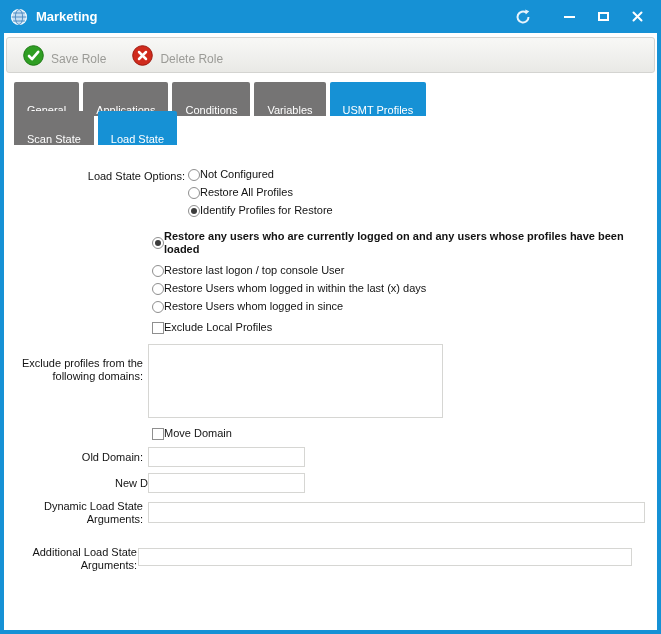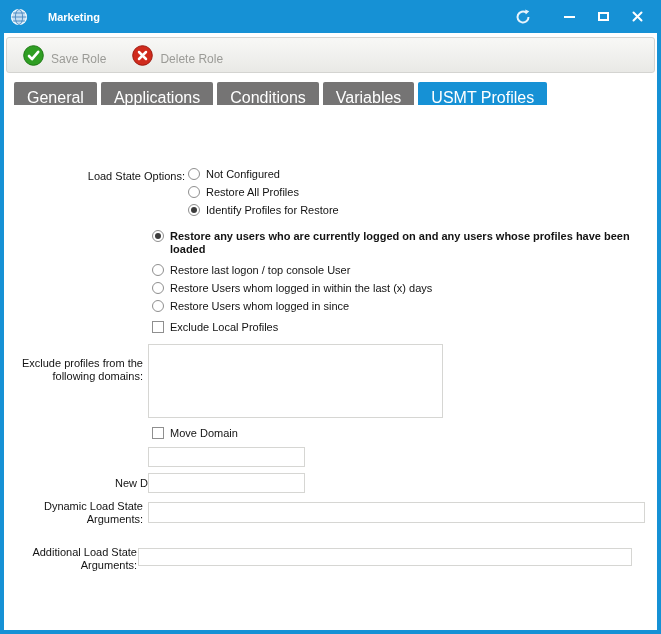--- a/index.html
+++ b/index.html
@@ -8,47 +8,47 @@
     position:relative; width:661px; height:634px;
     background:var(--accent,#1691d5);
     padding:33px 4px 4px 4px;
     font-family:"Liberation Sans","DejaVu Sans",sans-serif;
   }
   .titlebar {
     position:absolute; top:0; left:0; right:0; height:33px;
     display:flex; align-items:center; padding:0 10px;
     background:var(--accent,#1691d5);
   }
-  .titlebar .title { color:#fff; font-size:11px; font-weight:bold; margin-left:20px; }
+  .titlebar .title { color:#fff; font-size:13px; font-weight:bold; margin-left:8px; }
   .controls { margin-left:auto; display:flex; align-items:center; gap:18px; padding-right:6px; }
   .ctrl-btn { background:none; border:none; padding:0; margin:0; width:16px; height:16px;
     display:flex; align-items:center; justify-content:center; cursor:pointer; }
   .min-glyph { display:block; width:11px; height:2px; background:#fff; }
   .max-glyph { display:block; width:11px; height:9px; border:2px solid #fff; }
   .client { position:relative; width:653px; height:597px; background:#fff; overflow:hidden; }
   .toolbar {
     position:absolute; left:2px; top:4px; width:649px; height:36px;
     border:1px solid #d4d4d1; border-radius:3px;
     background:linear-gradient(#f8f8f6,#e9e9e6);
     display:flex; align-items:center;
   }
   .tool-btn { display:flex; align-items:flex-end; gap:7px; margin-left:16px;
     background:none; border:none; padding:0; cursor:pointer;
     color:#9b9b97; font-size:12px; font-family:inherit; }
   .save-circle { fill:var(--save-green,#2f9e23); }
   .delete-circle { fill:var(--delete-red,#d02b1d); }
   .tabs-row { position:absolute; display:flex; gap:4px; }
   .tabs-main { left:10px; top:49px; }
   .tabs-sub  { left:10px; top:78px; }
-  .tab { height:23px; line-height:23px; padding:4px 13px;
-    background:var(--tab-inactive,#757474); color:#fff; font-size:16px;
+  .tab { height:23px; line-height:23px; padding:17px 13px;
+    background:var(--tab-inactive,#757474); color:#fff; font-size:11px;
     border-radius:2px 2px 0 0; cursor:pointer; white-space:nowrap; }
   .tab.active { background:var(--accent,#1691d5); }
   .flabel { position:absolute; font-size:11px; color:#131313; text-align:right; line-height:13px; }
-  .choice-row { position:absolute; display:flex; align-items:flex-start; gap:6px;
+  .choice-row { position:absolute; display:flex; align-items:center; 
     font-size:11px; color:#131313; line-height:13px; cursor:pointer; }
   .radio { flex:0 0 auto; width:12px; height:12px; border-radius:50%;
     border:1px solid #8f8f8f; background:#fff; margin-top:0; }
   .choice-row.selected .radio::after { content:''; display:block; width:6px; height:6px;
     margin:2px; border-radius:50%; background:#3c3c3c; }
   .checkbox { flex:0 0 auto; width:12px; height:12px; border:1px solid #8f8f8f; background:#fff; }
   .bold-label { font-weight:bold; }
   .wide-label { width:484px; }
   .tfield { position:absolute; border:1px solid #d6d6d3; background:#fff;
     font-size:11px; font-family:inherit; padding:2px 4px; outline:none; border-radius:0; }
@@ -117,20 +117,24 @@
     </div>
 
     <div class="tabs-row tabs-main">
       <div class="tab">General</div>
       <div class="tab">Applications</div>
       <div class="tab">Conditions</div>
       <div class="tab">Variables</div>
       <div class="tab active">USMT Profiles</div>
     </div>
 
+    <div class="tabs-row tabs-sub">
+      <div class="tab">Scan State</div>
+      <div class="tab active">Load State</div>
+    </div>
 
     <div class="flabel" style="left:20px; top:137px; width:161px;">Load State Options:</div>
 
     <div class="choice-row" style="left:184px; top:135px;">
       <span class="radio"></span>
       <span>Not Configured</span>
     </div>
     <div class="choice-row" style="left:184px; top:153px;">
       <span class="radio"></span>
       <span>Restore All Profiles</span>
@@ -163,20 +167,21 @@
     </div>
 
     <div class="flabel" style="left:10px; top:324px; width:129px;">Exclude profiles from the following domains:</div>
     <textarea class="tfield" style="left: 144px; top: 311px; width: 295px; height: 74px;"></textarea>
 
     <div class="choice-row" style="left:148px; top:394px;">
       <span class="checkbox"></span>
       <span>Move Domain</span>
     </div>
 
+    <div class="flabel" style="left:0px; top:418px; width:139px;">Old Domain:</div>
     <input type="text" class="tfield" style="left: 144px; top: 414px; width: 157px; height: 20px;" value="">
 
     <div class="flabel" style="left:0px; top:444px; width:139px;margin-left:38px;">New Domain:</div>
     <input type="text" class="tfield" style="left: 144px; top: 440px; width: 157px; height: 20px;" value="">
 
     <div class="flabel" style="left:0px; top:467px; width:139px;">Dynamic Load State Arguments:</div>
     <input type="text" class="tfield" style="left: 144px; top: 469px; width: 497px; height: 21px;" value="">
 
     <div class="flabel" style="left:4px; top:513px; width:129px;">Additional Load State Arguments:</div>
     <input type="text" class="tfield" style="left: 134px; top: 515px; width: 494px; height: 18px;" value="">

